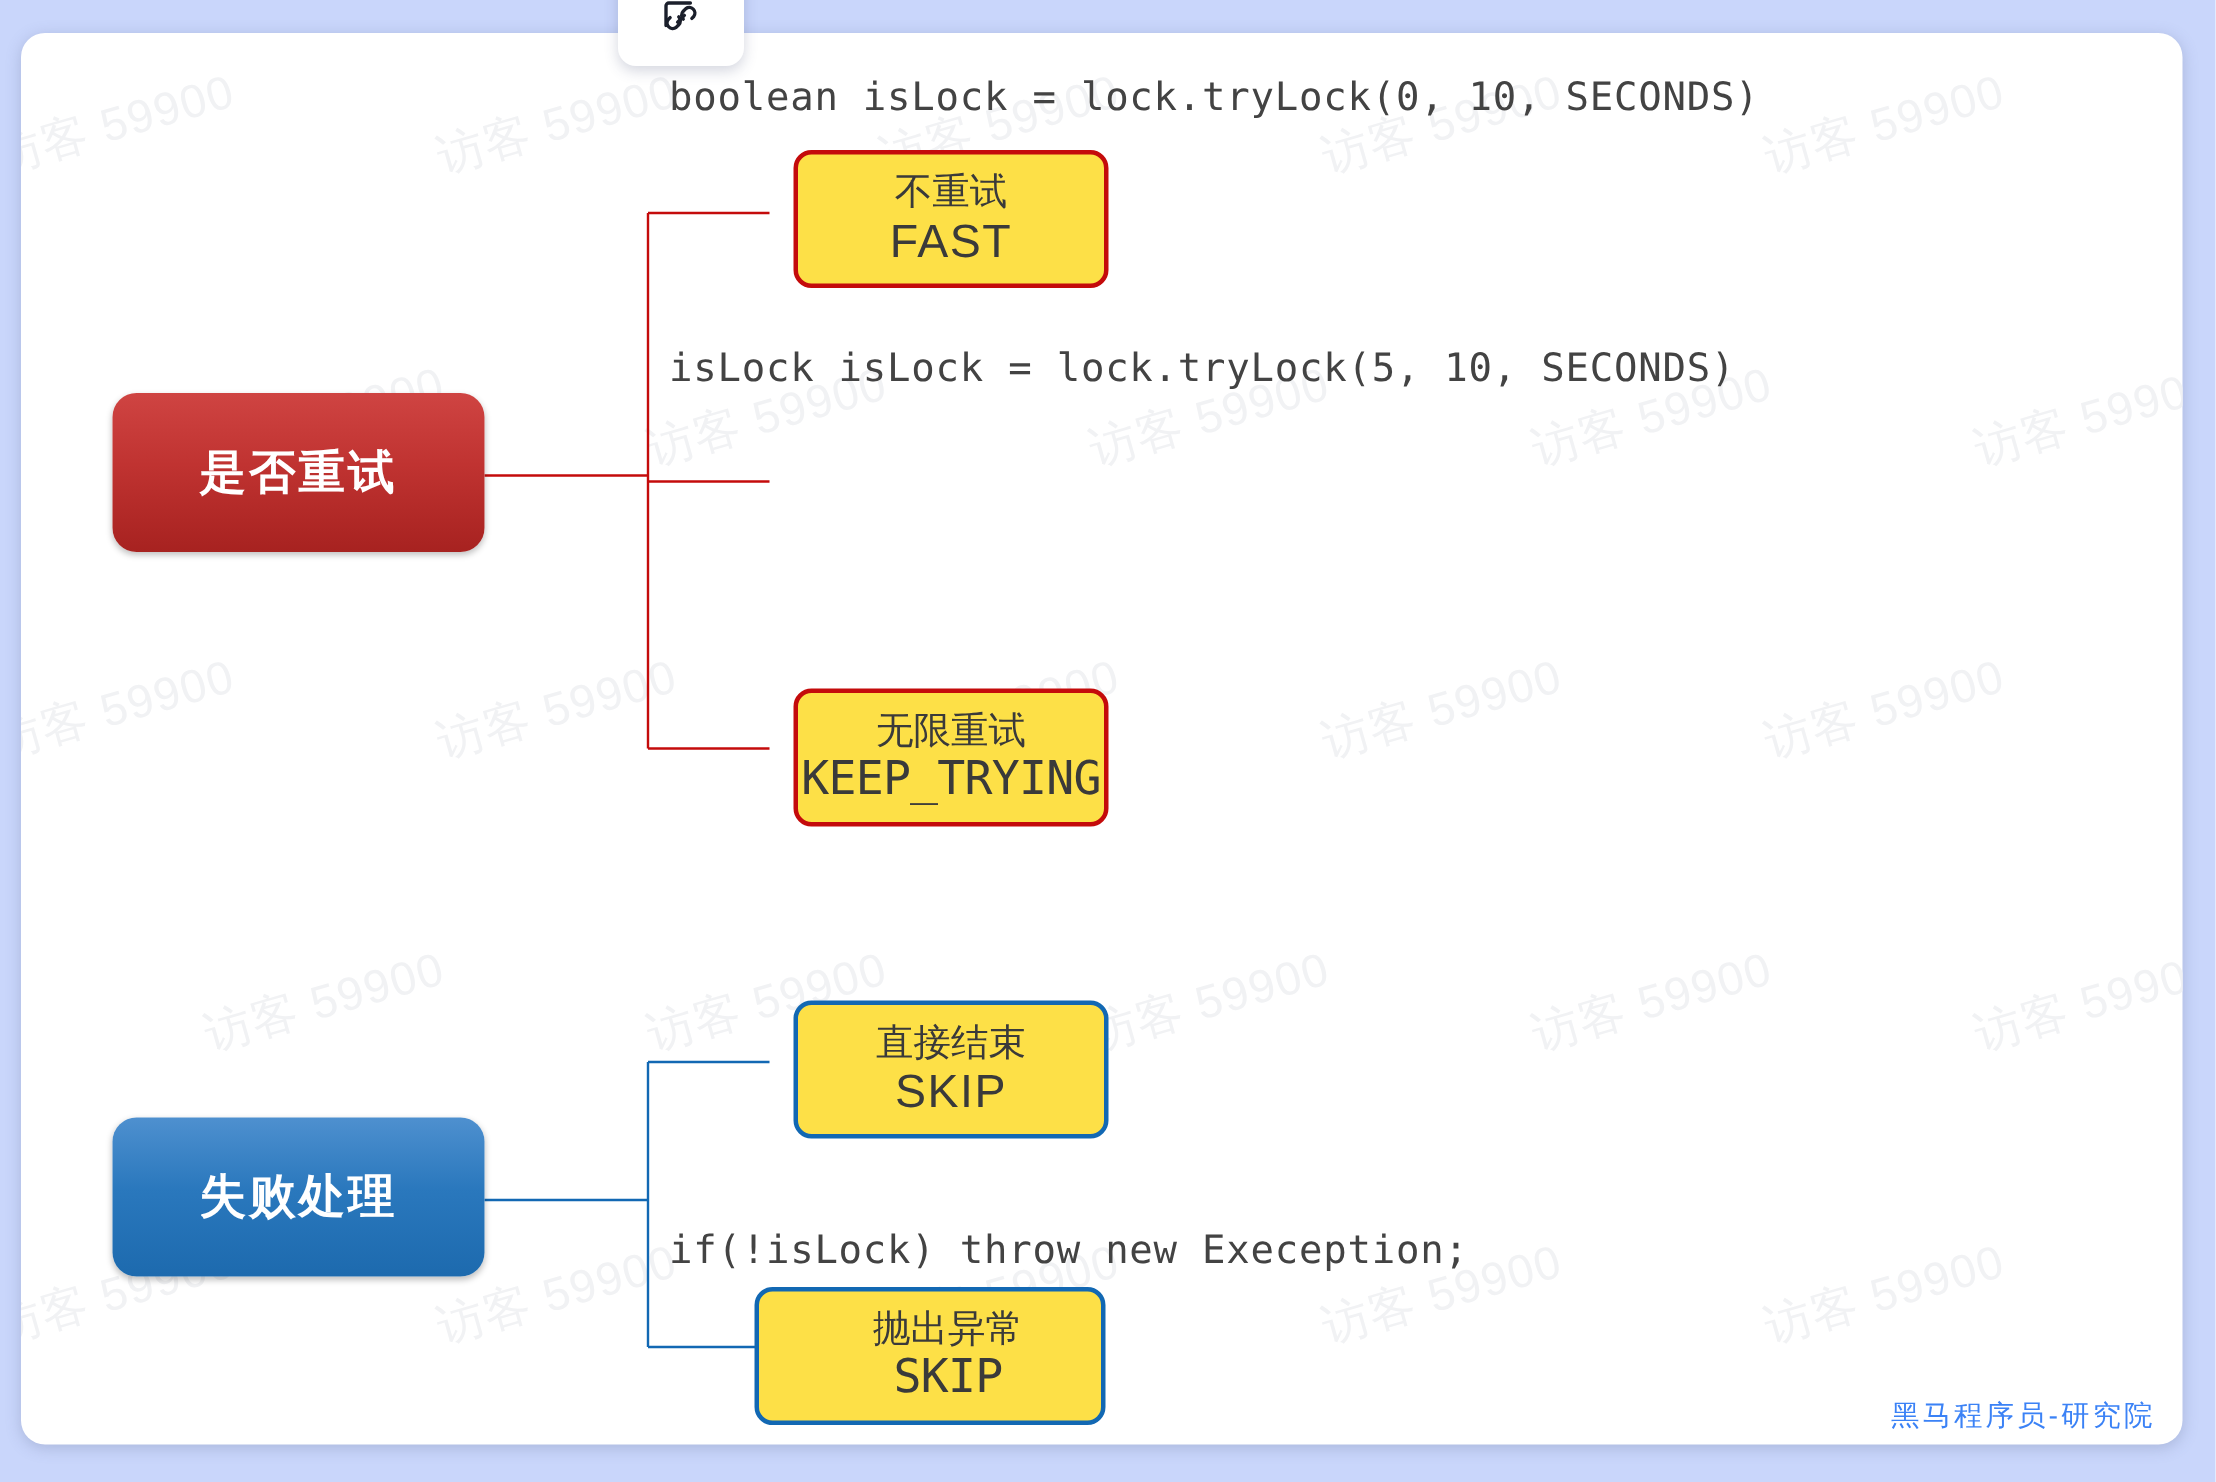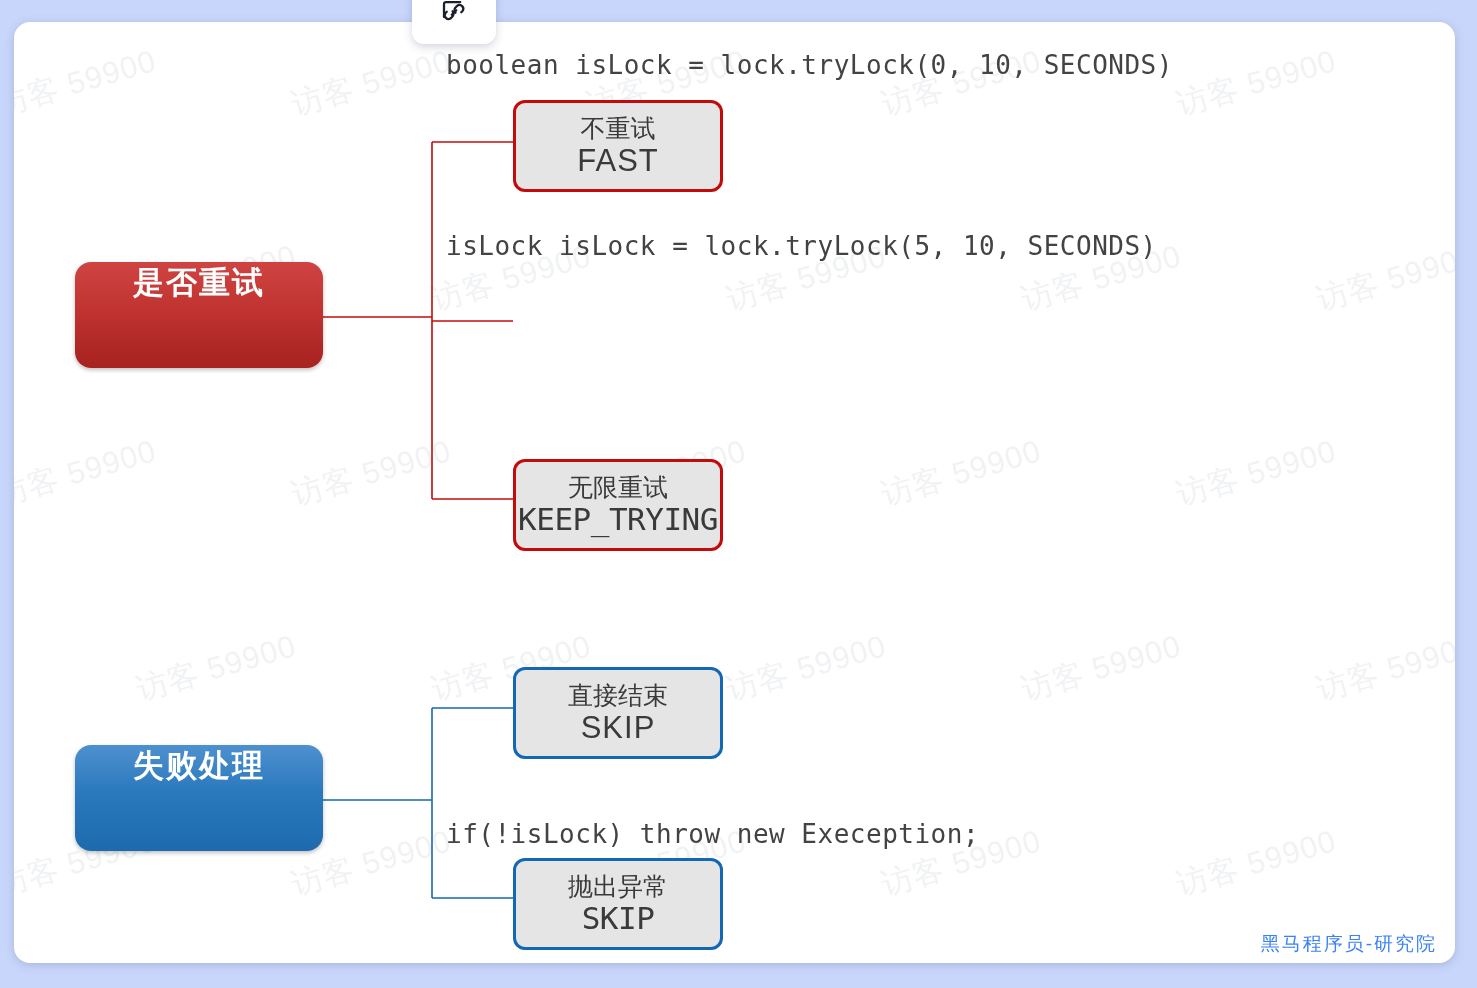--- a/index.html
+++ b/index.html
@@ -62,20 +62,21 @@
     z-index: 2;
   }
 
   
   .root-node {
     position: absolute;
     width: 248px;
     height: 106px;
     border-radius: 16px;
     display: flex;
+    align-items: center;
     justify-content: center;
     color: #ffffff;
     font-size: 31px;
     font-weight: bold;
     letter-spacing: 2px;
     z-index: 4;
     box-shadow: 0 2px 4px rgba(0,0,0,.25);
   }
   #root-node-retry {
     left: 61px;
@@ -87,26 +88,27 @@
     top: 723px;
     background: linear-gradient(180deg, #4e90cf 0%, #2a78bd 45%, #1d6aae 100%);
   }
 
   
   .leaf-node {
     position: absolute;
     width: 204px;
     height: 86px;
     border-radius: 12px;
-    background: #e5e5e5;
+    background: #fde047;
     display: flex;
     flex-direction: column;
     align-items: center;
     justify-content: center;
     z-index: 4;
+    margin-left: 16px;
   }
   .leaf-node.red   { border: 3px solid #c40b0b; }
   .leaf-node.blue  { border: 3px solid #1268b3; }
   .leaf-cn {
     font-size: 25px;
     color: #3a3a3a;
     line-height: 1.15;
     font-family: "Liberation Sans", sans-serif;
   }
   .leaf-en {
@@ -118,21 +120,21 @@
   }
   .leaf-en.sans {
     font-family: "Liberation Sans", sans-serif;
     letter-spacing: 1px;
   }
 
   #leaf-fast           { left: 499px; top:  78px; }
   #leaf-retry-timeout  { left: 499px; top: 258px; }
   #leaf-keep-trying    { left: 499px; top: 437px; }
   #leaf-skip           { left: 499px; top: 645px; }
-  #leaf-fail           { left: 499px; top: 836px; }
+  #leaf-fail           { left: 473px; top: 836px; padding-left: 24px; }
 
   
   .code-label {
     position: absolute;
     font-family: "DejaVu Sans Mono", monospace;
     font-size: 26px;
     color: #434343;
     white-space: nowrap;
     z-index: 3;
     letter-spacing: 0.5px;

